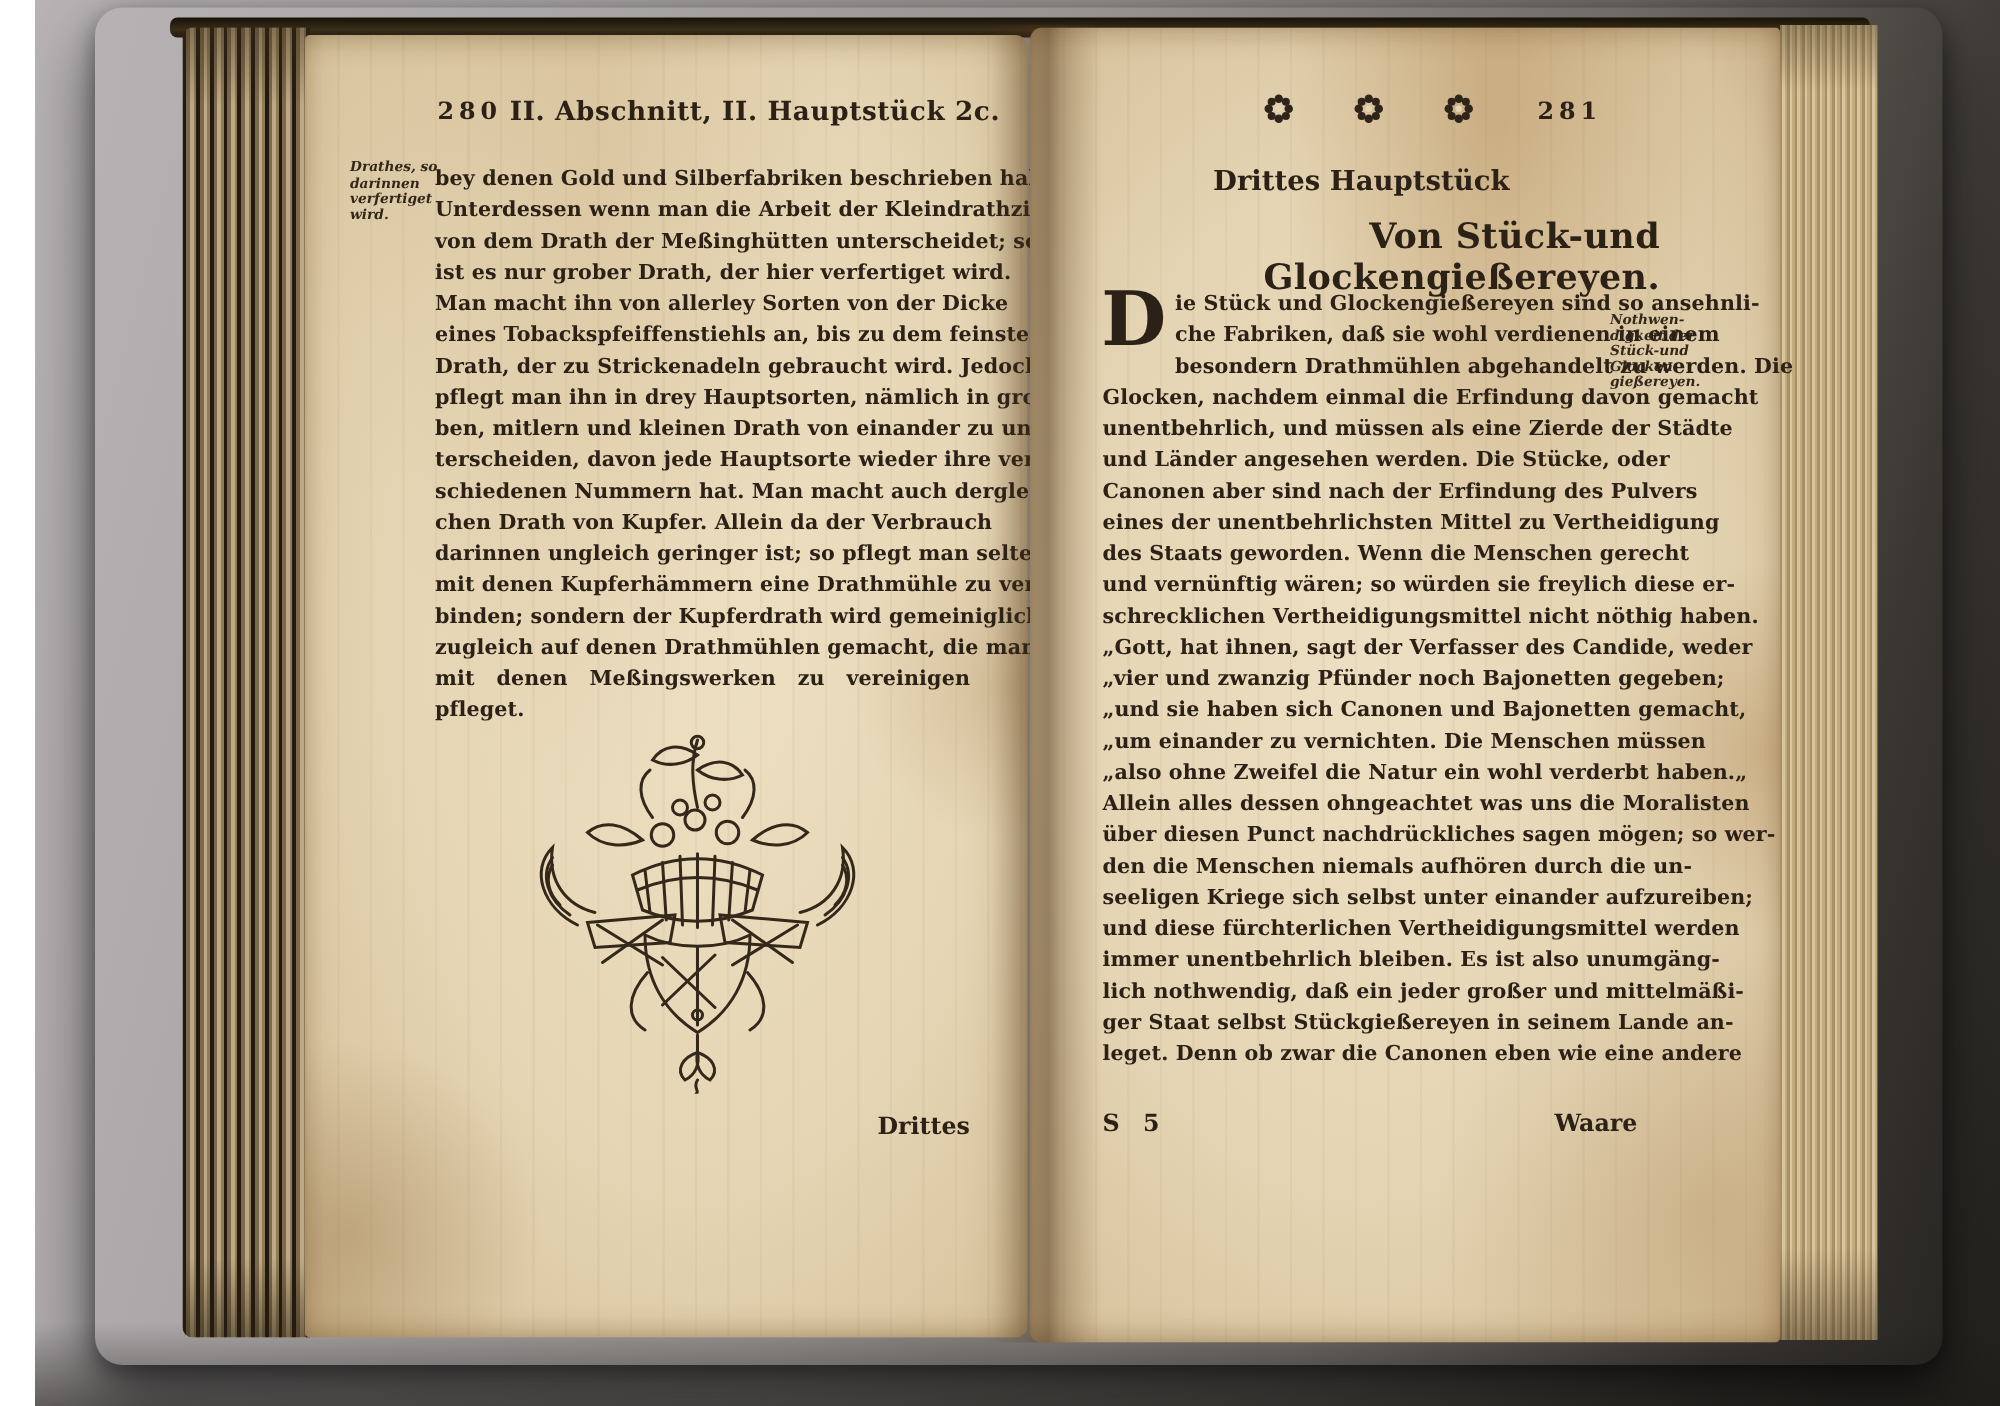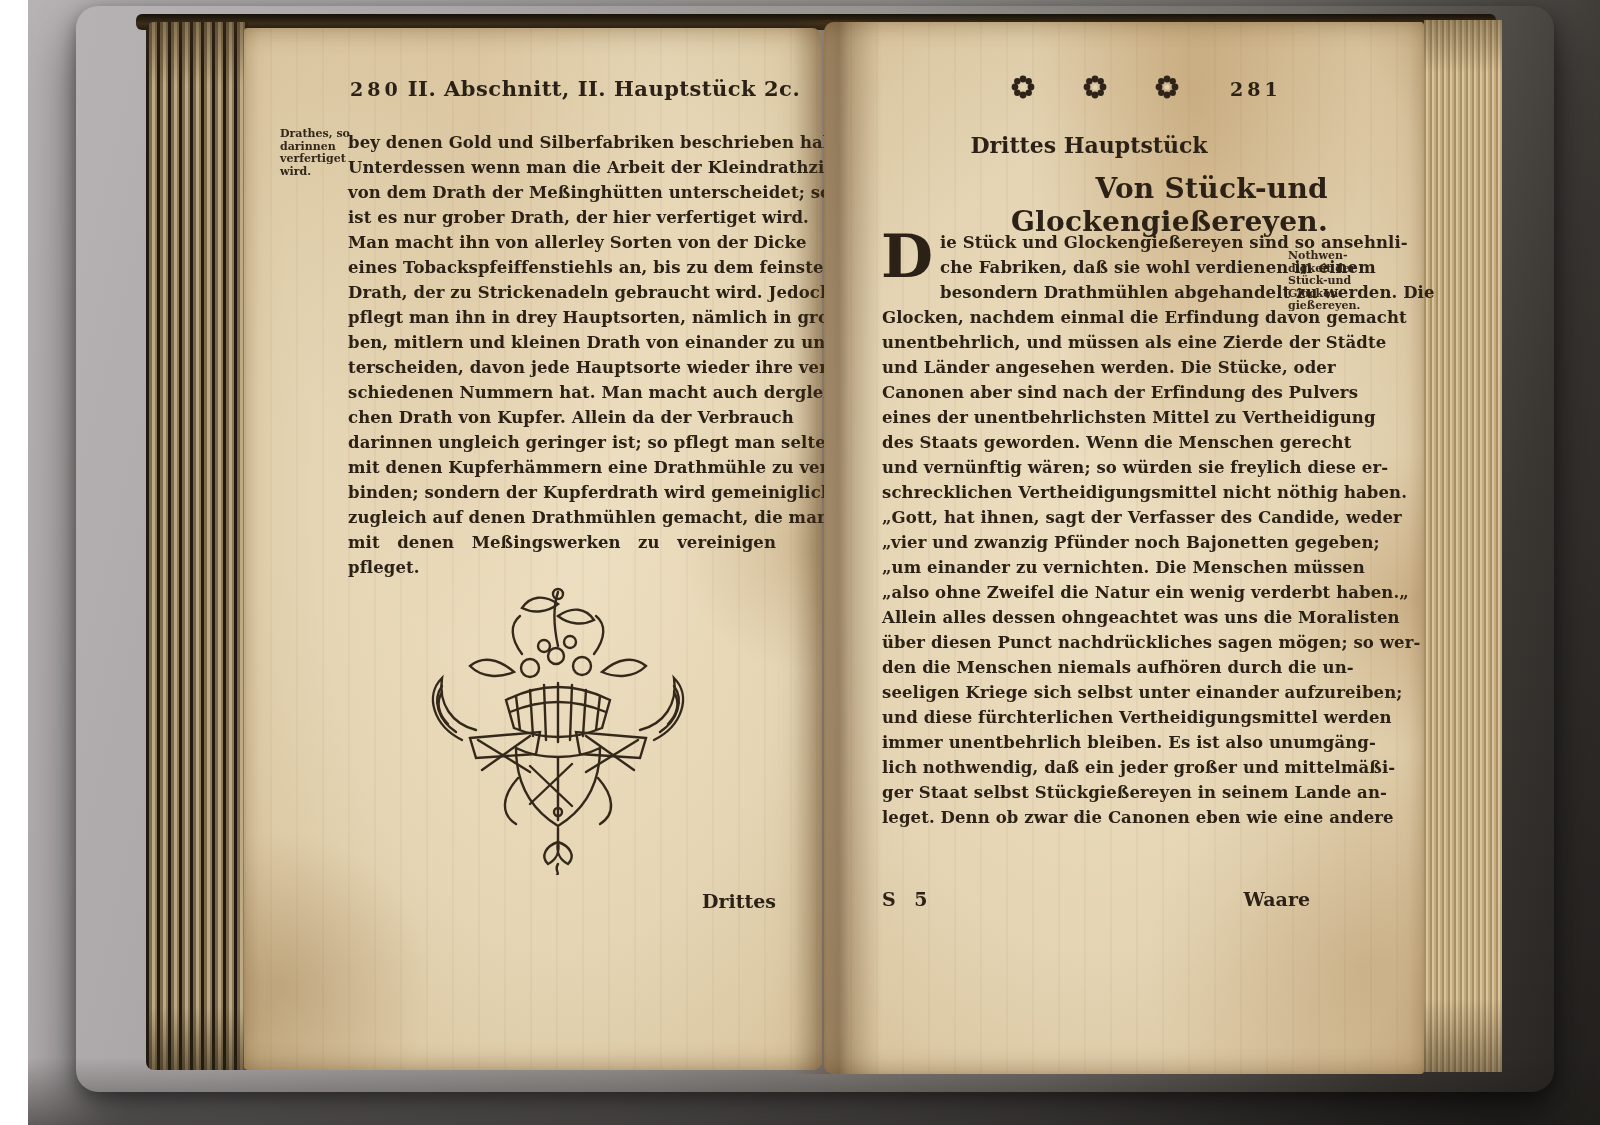--- a/index.html
+++ b/index.html
@@ -49,21 +49,21 @@
   .gutter{position:absolute;left:716px;top:14px;width:90px;height:1054px;pointer-events:none;
     background:linear-gradient(90deg,transparent 0%,rgba(85,55,25,.30) 40%,rgba(70,45,20,.42) 52%,rgba(85,55,25,.25) 64%,transparent 100%);}
   
   .pagenum{font-size:19px;font-weight:bold;letter-spacing:4px;}
   .running-header{position:absolute;left:160px;top:48px;width:400px;text-align:center;
     font-size:21px;font-weight:bold;letter-spacing:.5px;}
   .pl-num{position:absolute;left:106px;top:50px;}
   .pr-num{position:absolute;left:406px;top:56px;}
   .rosettes{position:absolute;left:186px;top:52px;width:170px;display:flex;justify-content:space-between;}
   .margin-note{position:absolute;font-size:11px;font-weight:bold;line-height:12.5px;
-    white-space:pre-line;color:#32271a;}
+    white-space:pre-line;color:#32271a;font-style:italic;}
   .mn-left{left:36px;top:100px;width:78px;}
   .mn-right{left:464px;top:228px;width:74px;}
   .body-col{position:absolute;width:428px;font-size:16.5px;font-weight:bold;line-height:25px;
     letter-spacing:.1px;}
   .bl{left:104px;top:102px;}
   .br{left:58px;top:208px;}
   .ln{text-align:justify;text-align-last:justify;height:25px;overflow:visible;white-space:nowrap;}
   .ln.short{text-align-last:left;white-space:normal;}
   .dropcap{float:left;font-size:60px;line-height:48px;height:50px;width:54px;
     font-weight:bold;margin:2px 6px 0 -2px;text-align:center;}
@@ -228,22 +228,23 @@
         <div class="ln">Glocken, nachdem einmal die Erfindung davon gemacht</div>
         <div class="ln">unentbehrlich, und müssen als eine Zierde der Städte</div>
         <div class="ln">und Länder angesehen werden.  Die Stücke, oder</div>
         <div class="ln">Canonen aber sind nach der Erfindung des Pulvers</div>
         <div class="ln">eines der unentbehrlichsten Mittel zu Vertheidigung</div>
         <div class="ln">des Staats geworden.  Wenn die Menschen gerecht</div>
         <div class="ln">und vernünftig wären; so würden sie freylich diese er-</div>
         <div class="ln">schrecklichen Vertheidigungsmittel nicht nöthig haben.</div>
         <div class="ln">„Gott, hat ihnen, sagt der Verfasser des Candide, weder</div>
         <div class="ln">„vier und zwanzig Pfünder noch Bajonetten gegeben;</div>
+        <div class="ln">„und sie haben sich Canonen und Bajonetten gemacht,</div>
         <div class="ln">„um einander zu vernichten.  Die Menschen müssen</div>
-        <div class="ln">„also ohne Zweifel die Natur ein wenig verderbt haben.„</div>
+        <div class="ln">„also ohne Zweifel die Natur ein wohl verderbt haben.„</div>
         <div class="ln">Allein alles dessen ohngeachtet was uns die Moralisten</div>
         <div class="ln">über diesen Punct nachdrückliches sagen mögen; so wer-</div>
         <div class="ln">den die Menschen niemals aufhören durch die un-</div>
         <div class="ln">seeligen Kriege sich selbst unter einander aufzureiben;</div>
         <div class="ln">und diese fürchterlichen Vertheidigungsmittel werden</div>
         <div class="ln">immer unentbehrlich bleiben.  Es ist also unumgäng-</div>
         <div class="ln">lich nothwendig, daß ein jeder großer und mittelmäßi-</div>
         <div class="ln">ger Staat selbst Stückgießereyen in seinem Lande an-</div>
         <div class="ln">leget.  Denn ob zwar die Canonen eben wie eine andere</div>
       </div>

